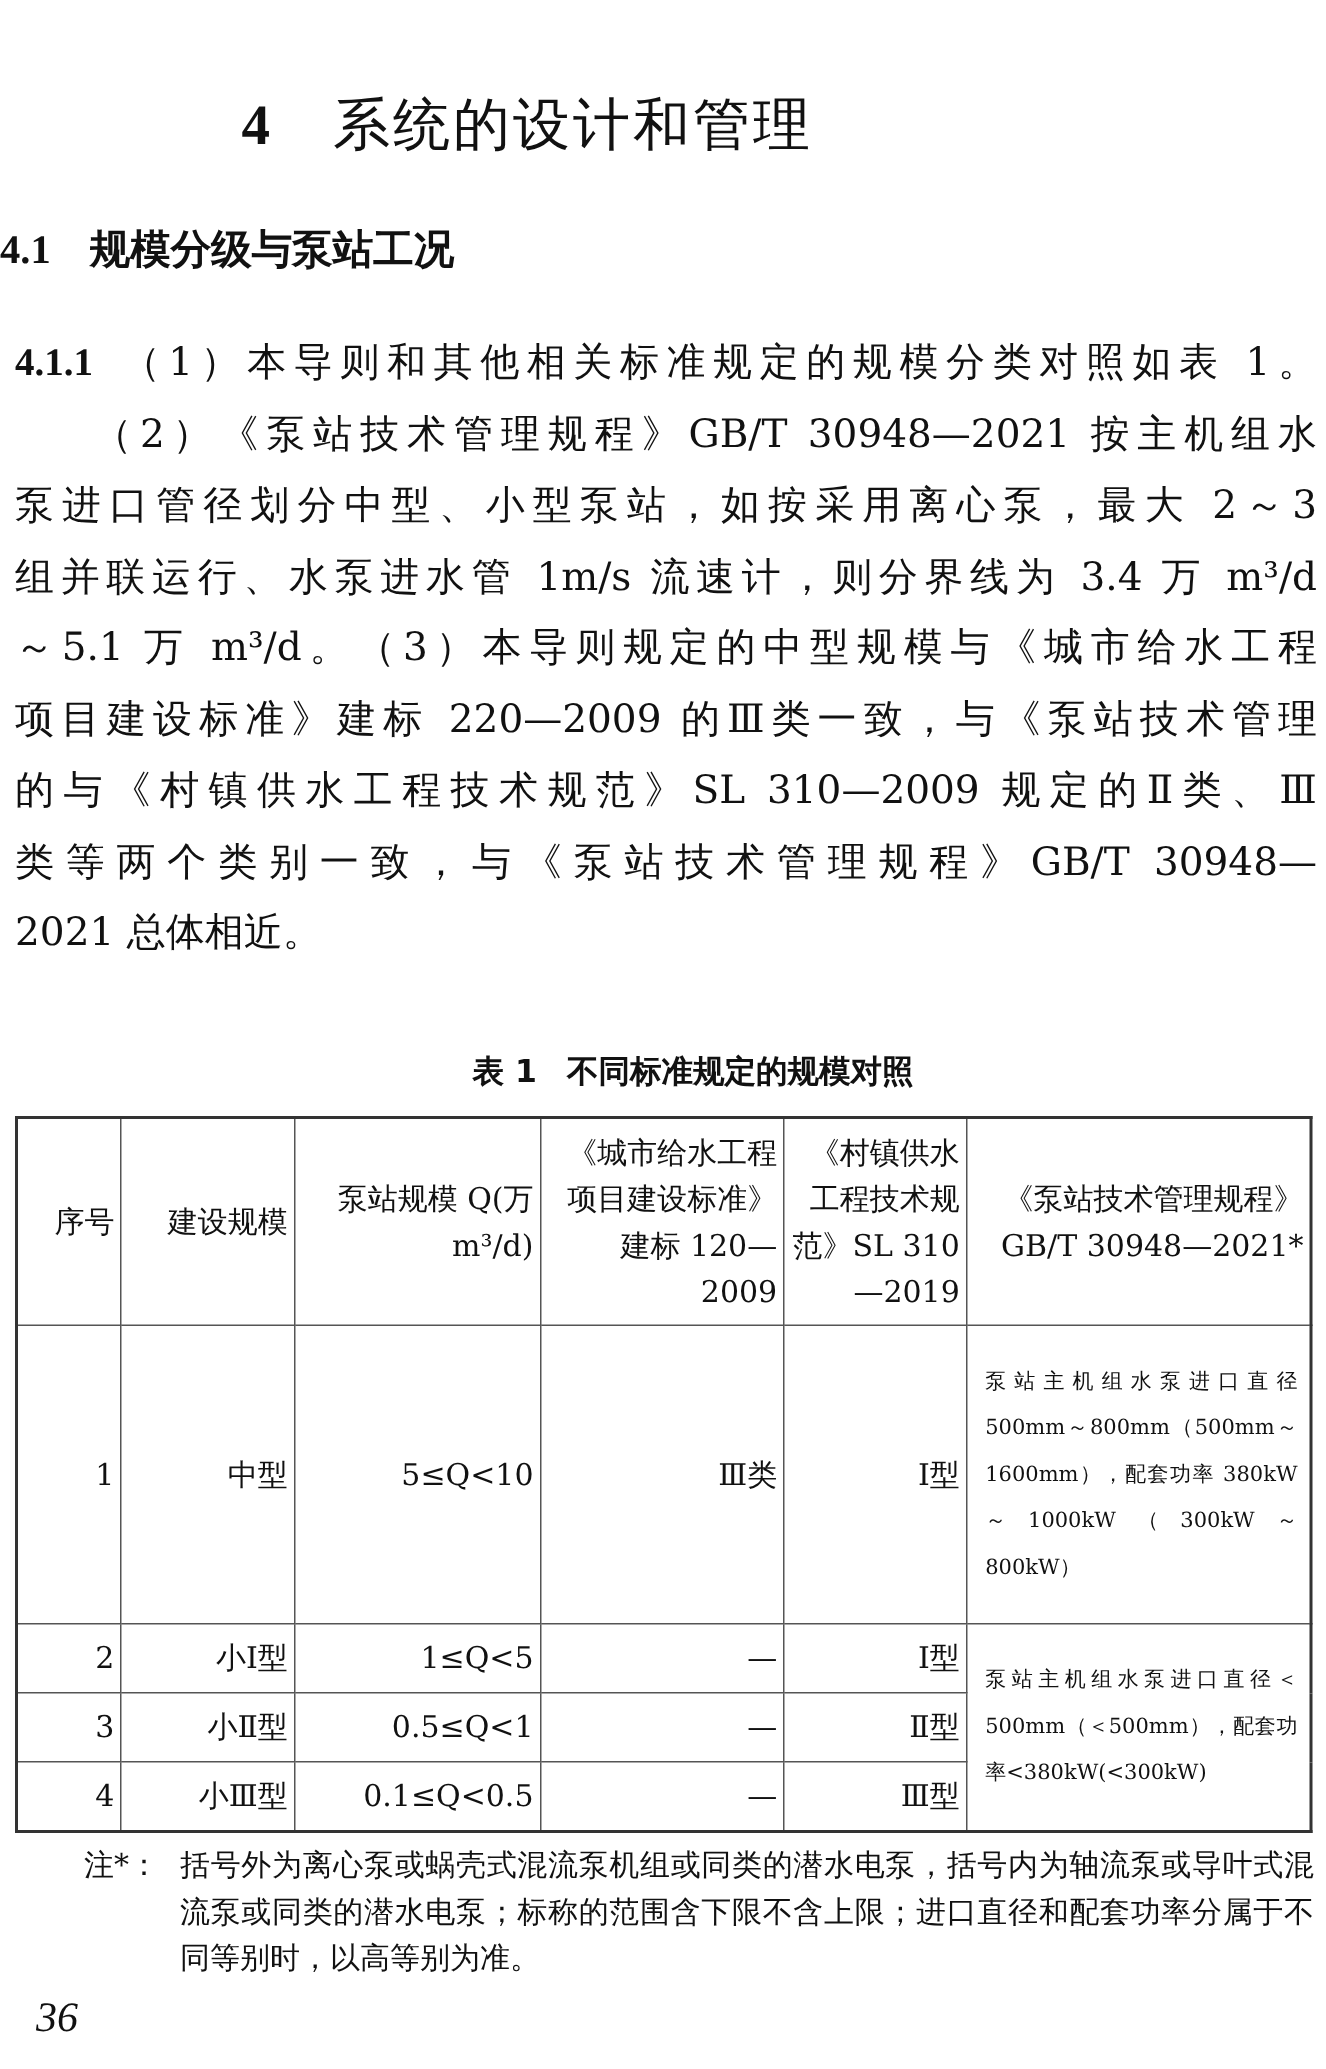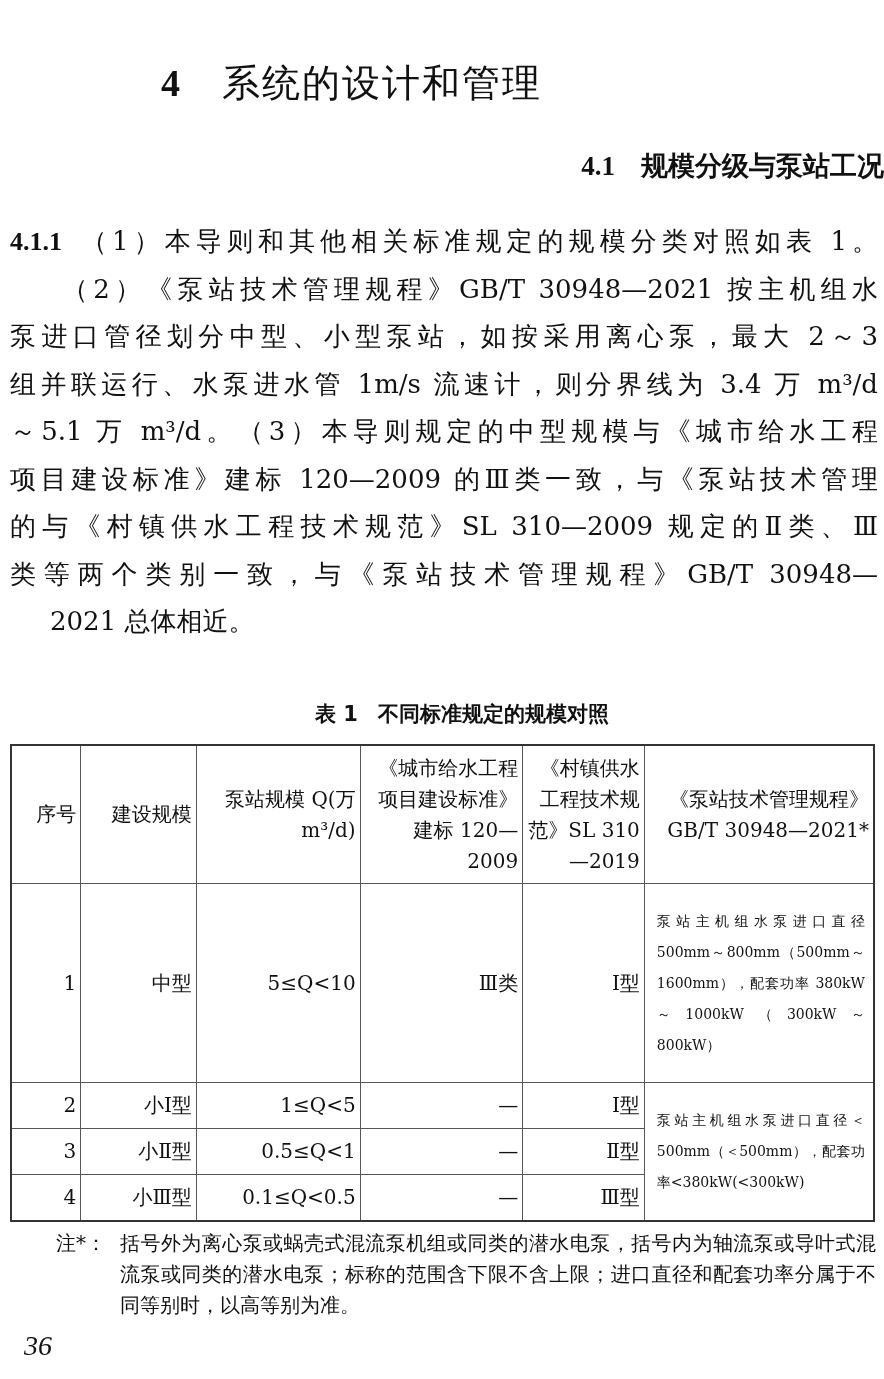--- a/index.html
+++ b/index.html
@@ -1,27 +1,27 @@
 <!DOCTYPE html>
 <html><head>
 <meta charset="utf-8">
 <style>
   html, body { margin:0; padding:0; background:#fff; }
   body { width:884px; height:1379px; position:relative; overflow:hidden;
          font-family:"DejaVu Serif","Liberation Serif",serif; color:#111; }
   .chapter { position:absolute; top:58px; left:0; width:703px; text-align:center;
              font-size:38px; letter-spacing:2px; }
   .chapter .num { font-family:"Liberation Serif",serif; font-weight:bold; margin-right:40px; }
-  .section { position:absolute; top:148px; left:0; width:884px; text-align:right;
+  .section { position:absolute; top:148px; left:0; width:884px; text-align:left;
              font-size:27px; font-weight:bold; font-family:"DejaVu Sans","Liberation Sans",sans-serif; }
   .section .num { font-family:"Liberation Serif",serif; margin-right:26px; }
   .body { position:absolute; top:218px; left:10px; width:868px; font-size:26px; line-height:47.5px;
           text-align:justify; text-align-last:justify; }
   .body .line { display:block; white-space:nowrap; text-align-last:justify; }
-  .body .last { text-align-last:left;margin-left:40px; }
+  .body .last { text-align-last:left; }
   .clause { font-family:"Liberation Serif",serif; font-weight:bold; margin-right:14px; }
   .tcap { position:absolute; top:700px; left:0; width:884px; text-align:center; font-size:21px;
           font-weight:bold; font-family:"DejaVu Sans","Liberation Sans",sans-serif; }
   .tcap .num { margin-right:20px;margin-left:40px; }
   table { position:absolute; top:744px; left:10px; width:865px; border-collapse:collapse;
           border:2px solid #333; font-size:20px; line-height:31px; }
   td, th { border:1px solid #555; text-align:right; vertical-align:middle; font-weight:normal; padding:0 4px; }
   th { height:137px; }
   tr.r1 td { height:198px; }
   tr.rs td { height:45px; }
@@ -42,21 +42,21 @@
 <div class="section">
   <span class="num">4.1</span><span>规模分级与泵站工况</span>
 </div>
 
 <div class="body">
   <span class="line"><span class="clause">4.1.1</span><span>（1）本导则和其他相关标准规定的规模分类对照如表 1。</span></span>
   <span class="line" style="padding-left:52px">（2）《泵站技术管理规程》GB/T 30948—2021 按主机组水</span>
   <span class="line">泵进口管径划分中型、小型泵站，如按采用离心泵，最大 2～3</span>
   <span class="line">组并联运行、水泵进水管 1m/s 流速计，则分界线为 3.4 万 m³/d</span>
   <span class="line">～5.1 万 m³/d。（3）本导则规定的中型规模与《城市给水工程</span>
-  <span class="line">项目建设标准》建标 120—2009 的Ⅲ类一致，与《泵站技术管理</span>
+  <span class="line">项目建设标准》建标 220—2009 的Ⅲ类一致，与《泵站技术管理</span>
   <span class="line">的与《村镇供水工程技术规范》SL 310—2009 规定的Ⅱ类、Ⅲ</span>
   <span class="line">类等两个类别一致，与《泵站技术管理规程》GB/T 30948—</span>
   <span class="line last">2021 总体相近。</span>
 </div>
 
 <div class="tcap">
   <span class="num">表 1</span><span>不同标准规定的规模对照</span>
 </div>
 
 <table>

